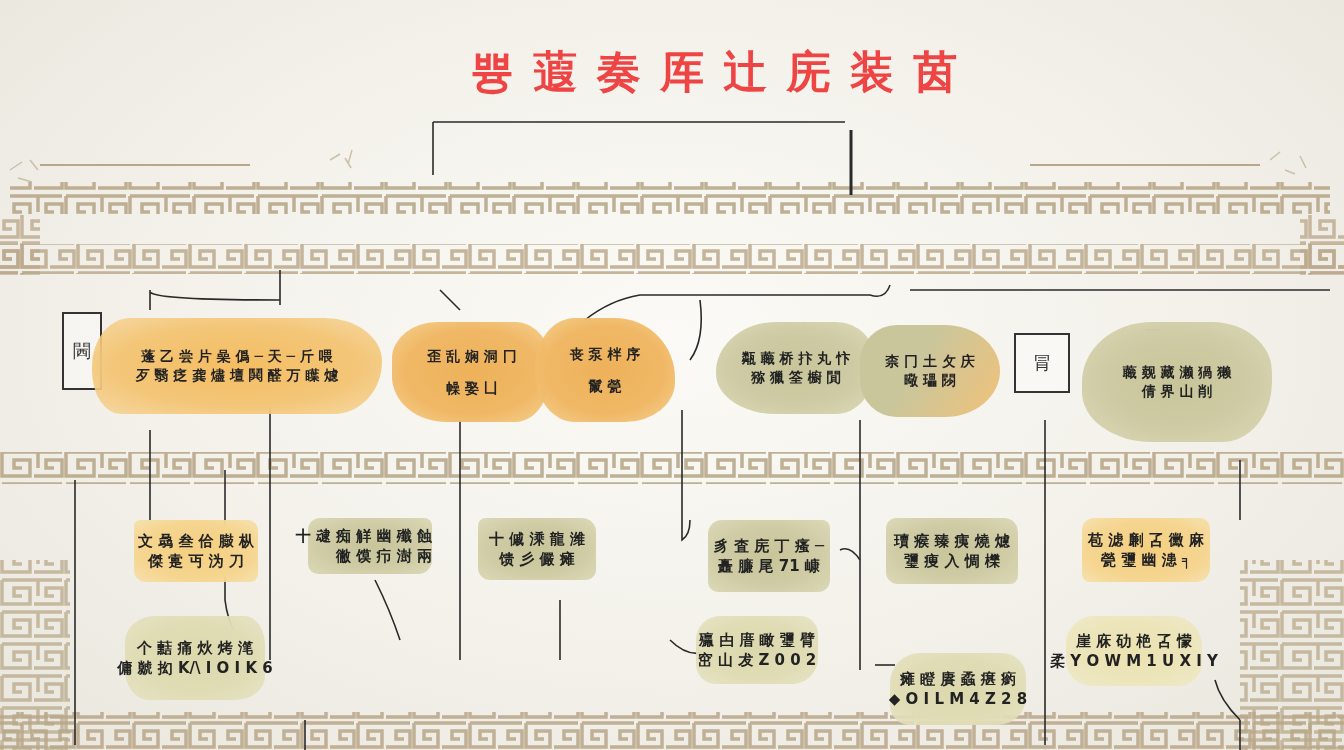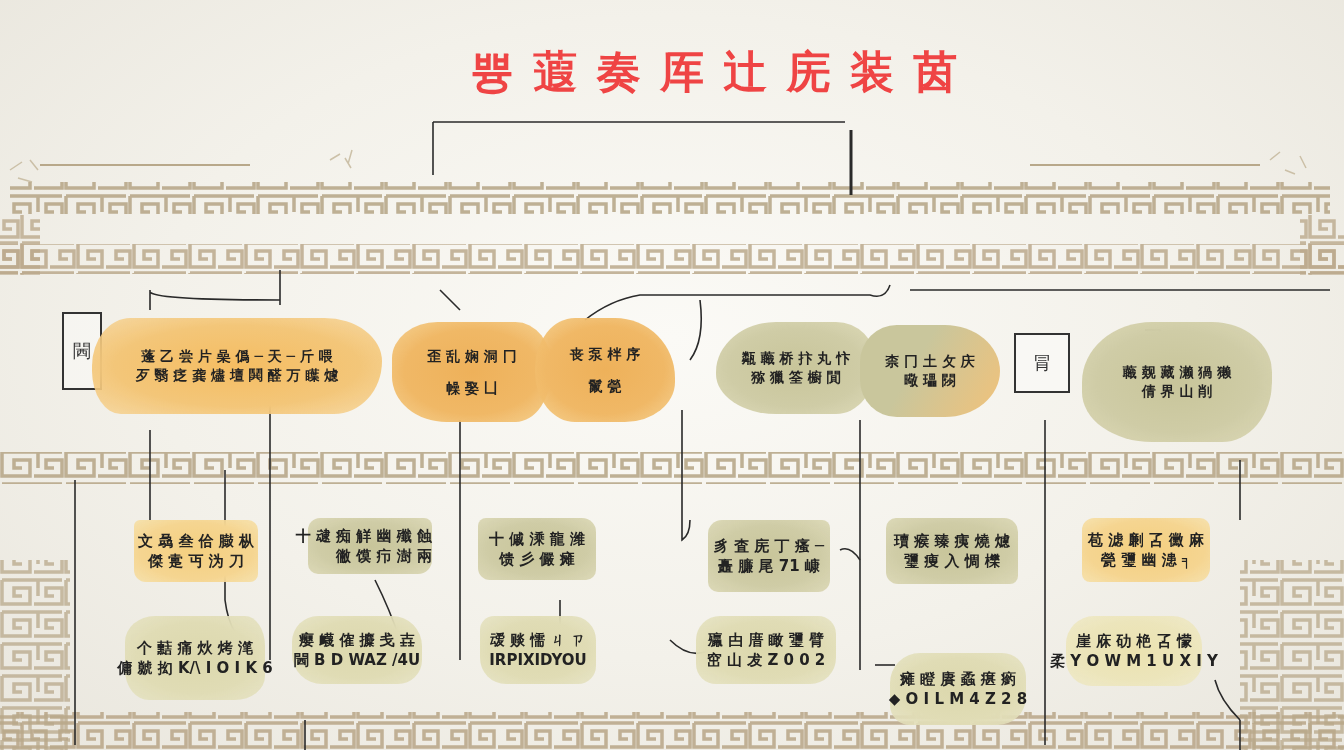--- a/index.html
+++ b/index.html
@@ -171,29 +171,21 @@
   </div>
   <div class="blob yellow mid-font" style="left:1082px; top:518px; width:128px; height:64px; border-radius:12px 10px 14px 8px;">
     <div class="line">苞 滤 劆 叾 黴 麻</div>
     <div class="line">甇 瓕 幽 漶 ╕</div>
   </div>
 
   <div class="blob lightgreen bot-font" style="left:90px; top:616px; width:140px; height:84px; border-radius:30px 20px 30px 24px / 26px 30px 24px 30px;margin-left:35px;">
     <div class="line">个 䕸 痛 炏 烤 滗</div>
     <div class="line">傭 虩 抝 K/\ I O I K 6</div>
   </div>
-  <div class="blob lightgreen bot-font" style="left:292px; top:616px; width:130px; height:68px; border-radius:26px 30px 24px 30px;">
-    <div class="line">瘿 衊 傕 攗 戋 壵</div>
-    <div class="line">閪 B D WAZ /4U</div>
-  </div>
-  <div class="blob lightgreen bot-font" style="left:480px; top:616px; width:116px; height:68px; border-radius:14px 24px 18px 26px;">
-    <div class="line">叆 赕 懦 ㄐ ㄗ</div>
-    <div class="line">IRPIXIDYOU</div>
-  </div>
-  <div class="blob lightgreen bot-font" style="left:696px; top:616px; width:140px; height:68px; border-radius:24px 18px 26px 20px;">
+  <div class="blob lightgreen bot-font" style="left:696px; top:616px; width:122px; height:68px; border-radius:24px 18px 26px 20px;">
     <div class="line">㱻 甴 庴 瞰 瓕 臂</div>
     <div class="line">窋 山 犮 Z 0 0 2</div>
   </div>
   <div class="blob lightgreen bot-font" style="left:890px; top:614px; width:136px; height:72px; border-radius:30px 24px 28px 20px;margin-top:39px;">
     <div class="line">瘫 瞪 賡 蟊 瘎 瘹</div>
     <div class="line">◆ O I L M 4 Z 2 8</div>
   </div>
   <div class="blob lightgreen bot-font" style="left:1066px; top:616px; width:136px; height:70px; border-radius:28px 30px 24px 26px; background: radial-gradient(ellipse at 50% 50%, #ebe2b0 0%, #ece5bb 60%, rgba(238,232,196,0.8) 100%);">
     <div class="line">崖 庥 劯 栬 叾 懞</div>
     <div class="line">柔 Y O W M 1 U X I Y</div>

